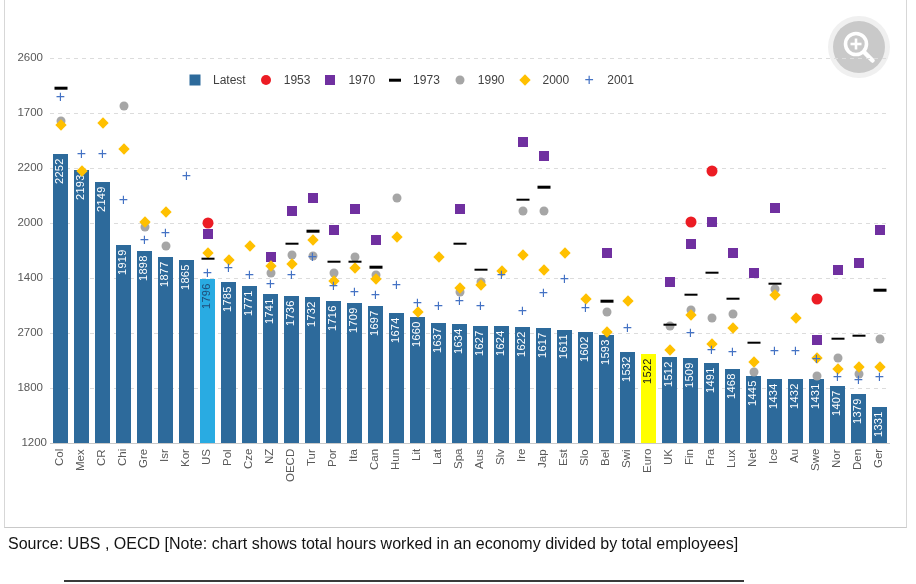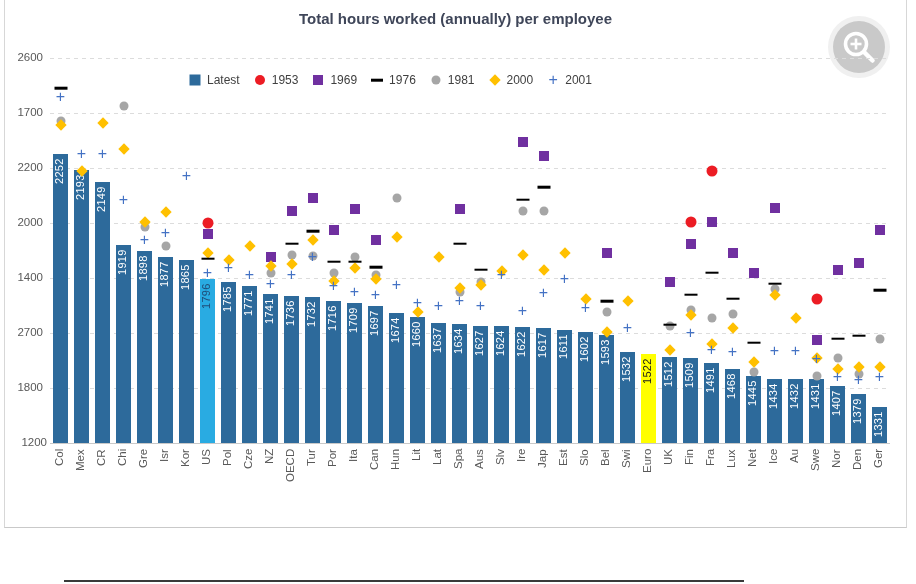--- a/index.html
+++ b/index.html
@@ -17,33 +17,32 @@
   .bar{position:absolute;bottom:0;}
   .vlab{position:absolute;writing-mode:vertical-rl;transform:rotate(180deg);text-align:end;
         font-size:11px;letter-spacing:.3px;white-space:nowrap;}
   .xlab{position:absolute;writing-mode:vertical-rl;transform:rotate(180deg);text-align:end;
         font-size:11.5px;color:#595959;white-space:nowrap;height:40px;}
   .mk{position:absolute;transform:translate(-50%,-50%);}
   .mk.diamond{transform:translate(-50%,-50%) rotate(45deg);}
   .mk.plus{font-size:16px;font-weight:400;line-height:10px;transform:translate(-50%,-52%);}
   #legend{position:absolute;left:138px;top:15px;display:flex;align-items:center;gap:13px;
           font-size:12px;color:#404040;}
-  .leg-item{display:flex;align-items:center;gap:5px;text-align:right;}
+  .leg-item{display:flex;align-items:center;gap:11px;text-align:right;}
   .leg-sw{position:relative;width:14px;height:14px;}
   .leg-sw .mk{left:50%;top:50%;}
   #zoom-btn{position:absolute;left:822px;top:15px;width:64px;height:64px;border:none;background:transparent;padding:0;cursor:pointer;}
   #source{position:absolute;left:8px;top:531px;width:810px;font-size:16px;line-height:26px;color:#141414;}
   #bottom-divider{position:absolute;left:64px;top:580px;width:680px;height:2px;background:#3a3a3a;}
 </style>
 </head>
 <body>
 
 <div id="page">
   <div id="panel">
-    <div id="chart-title">Total hours worked (annually) per employee</div>
 
     <button id="zoom-btn" title="">
       <svg width="64" height="64" viewBox="0 0 64 64">
         <circle cx="32" cy="32" r="31" fill="#f0f0f0"></circle>
         <circle cx="32" cy="32" r="26" fill="#c9c9c9"></circle>
         <circle cx="29" cy="29" r="10.5" fill="none" stroke="#ffffff" stroke-width="3.6"></circle>
         <line x1="37.5" y1="37.5" x2="45.5" y2="45.5" stroke="#ffffff" stroke-width="4.5" stroke-linecap="round"></line>
         <line x1="23.5" y1="29" x2="34.5" y2="29" stroke="#ffffff" stroke-width="2.6"></line>
         <line x1="29" y1="23.5" x2="29" y2="34.5" stroke="#ffffff" stroke-width="2.6"></line>
       </svg>
@@ -70,33 +69,33 @@
           <div class="leg-item">
             <span class="leg-sw">
               <div class="mk circle" style="width: 10px; height: 10px; border-radius: 50%; background: rgb(236, 28, 36);"></div>
             </span>
             <span>1953</span>
           </div>
           <div class="leg-item">
             <span class="leg-sw">
               <div class="mk square" style="width: 10px; height: 10px; background: rgb(112, 48, 160);"></div>
             </span>
-            <span>1969</span>
+            <span>1970</span>
           </div>
           <div class="leg-item">
             <span class="leg-sw">
               <div class="mk dash" style="width: 12px; height: 2.6px; background: rgb(0, 0, 0);"></div>
             </span>
-            <span>1976</span>
+            <span>1973</span>
           </div>
           <div class="leg-item">
             <span class="leg-sw">
               <div class="mk circle" style="width: 9px; height: 9px; border-radius: 50%; background: rgb(166, 166, 166);"></div>
             </span>
-            <span>1981</span>
+            <span>1990</span>
           </div>
           <div class="leg-item">
             <span class="leg-sw">
               <div class="mk diamond" style="width: 8px; height: 8px; background: rgb(255, 192, 0);"></div>
             </span>
             <span>2000</span>
           </div>
           <div class="leg-item">
             <span class="leg-sw">
               <div class="mk plus" style="color: rgb(68, 114, 196);">+</div>
@@ -376,14 +375,15 @@
         <div class="xlab" style="left: 741px; width: 15px; top: 449px;">Net</div>
         <div class="xlab" style="left: 762px; width: 15px; top: 449px;">Ice</div>
         <div class="xlab" style="left: 783px; width: 15px; top: 449px;">Au</div>
         <div class="xlab" style="left: 804px; width: 15px; top: 449px;">Swe</div>
         <div class="xlab" style="left: 825px; width: 15px; top: 449px;">Nor</div>
         <div class="xlab" style="left: 846px; width: 15px; top: 449px;">Den</div>
         <div class="xlab" style="left: 867px; width: 15px; top: 449px;">Ger</div>
       </div>
   </div>
 
+  <div id="source">Source: UBS , OECD [Note: chart shows total hours worked in an economy divided by total employees]</div>
   <div id="bottom-divider"></div>
 </div>
 
 </body></html>

